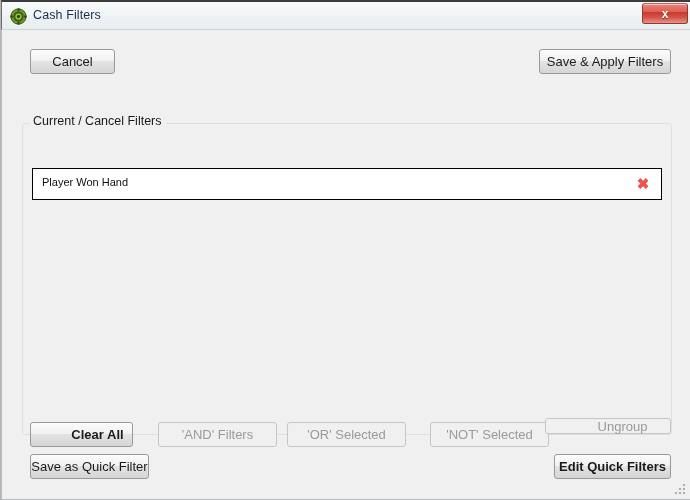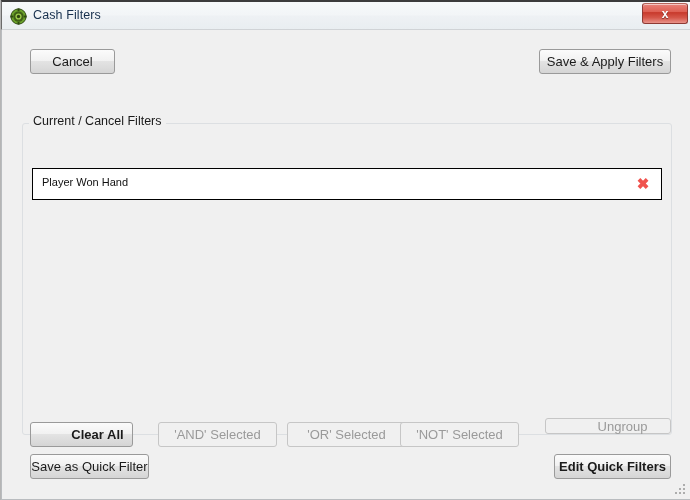--- a/index.html
+++ b/index.html
@@ -237,25 +237,25 @@
 
     <div class="filter-list">
       <div class="filter-row">
         <span class="filter-row-label">Player Won Hand</span>
         <span class="filter-row-delete">✖</span>
       </div>
     </div>
 
     <div class="btn bold" style="left:28px; top:392px; width:103px; height:25px;padding-left:32px;">Clear All</div>
 
-    <div class="btn disabled" style="left:156px; top:392px; width:119px; height:25px;">'AND' Selected</div>
+    <div class="btn disabled" style="left:156px; top:392px; width:119px; height:25px;">'AND' Filters</div>
 
     <div class="btn disabled" style="left:285px; top:392px; width:119px; height:25px;">'OR' Selected</div>
 
-    <div class="btn disabled" style="left:398px; top:392px; width:119px; height:25px;">'NOT' Selected</div>
+    <div class="btn disabled" style="left:428px; top:392px; width:119px; height:25px;">'NOT' Selected</div>
 
     <div class="btn disabled" style="left:543px; top:388px; width:126px; height:16px;padding-left:29px;">Ungroup</div>
 
     <div class="btn" style="left:28px; top:424px; width:119px; height:25px;">Save as Quick Filter</div>
 
     <div class="btn bold" style="left:552px; top:424px; width:117px; height:25px;">Edit Quick Filters</div>
 
     <div class="grip">
       <i style="left:9px; top:1px;"></i>
       <i style="left:5px; top:5px;"></i>

